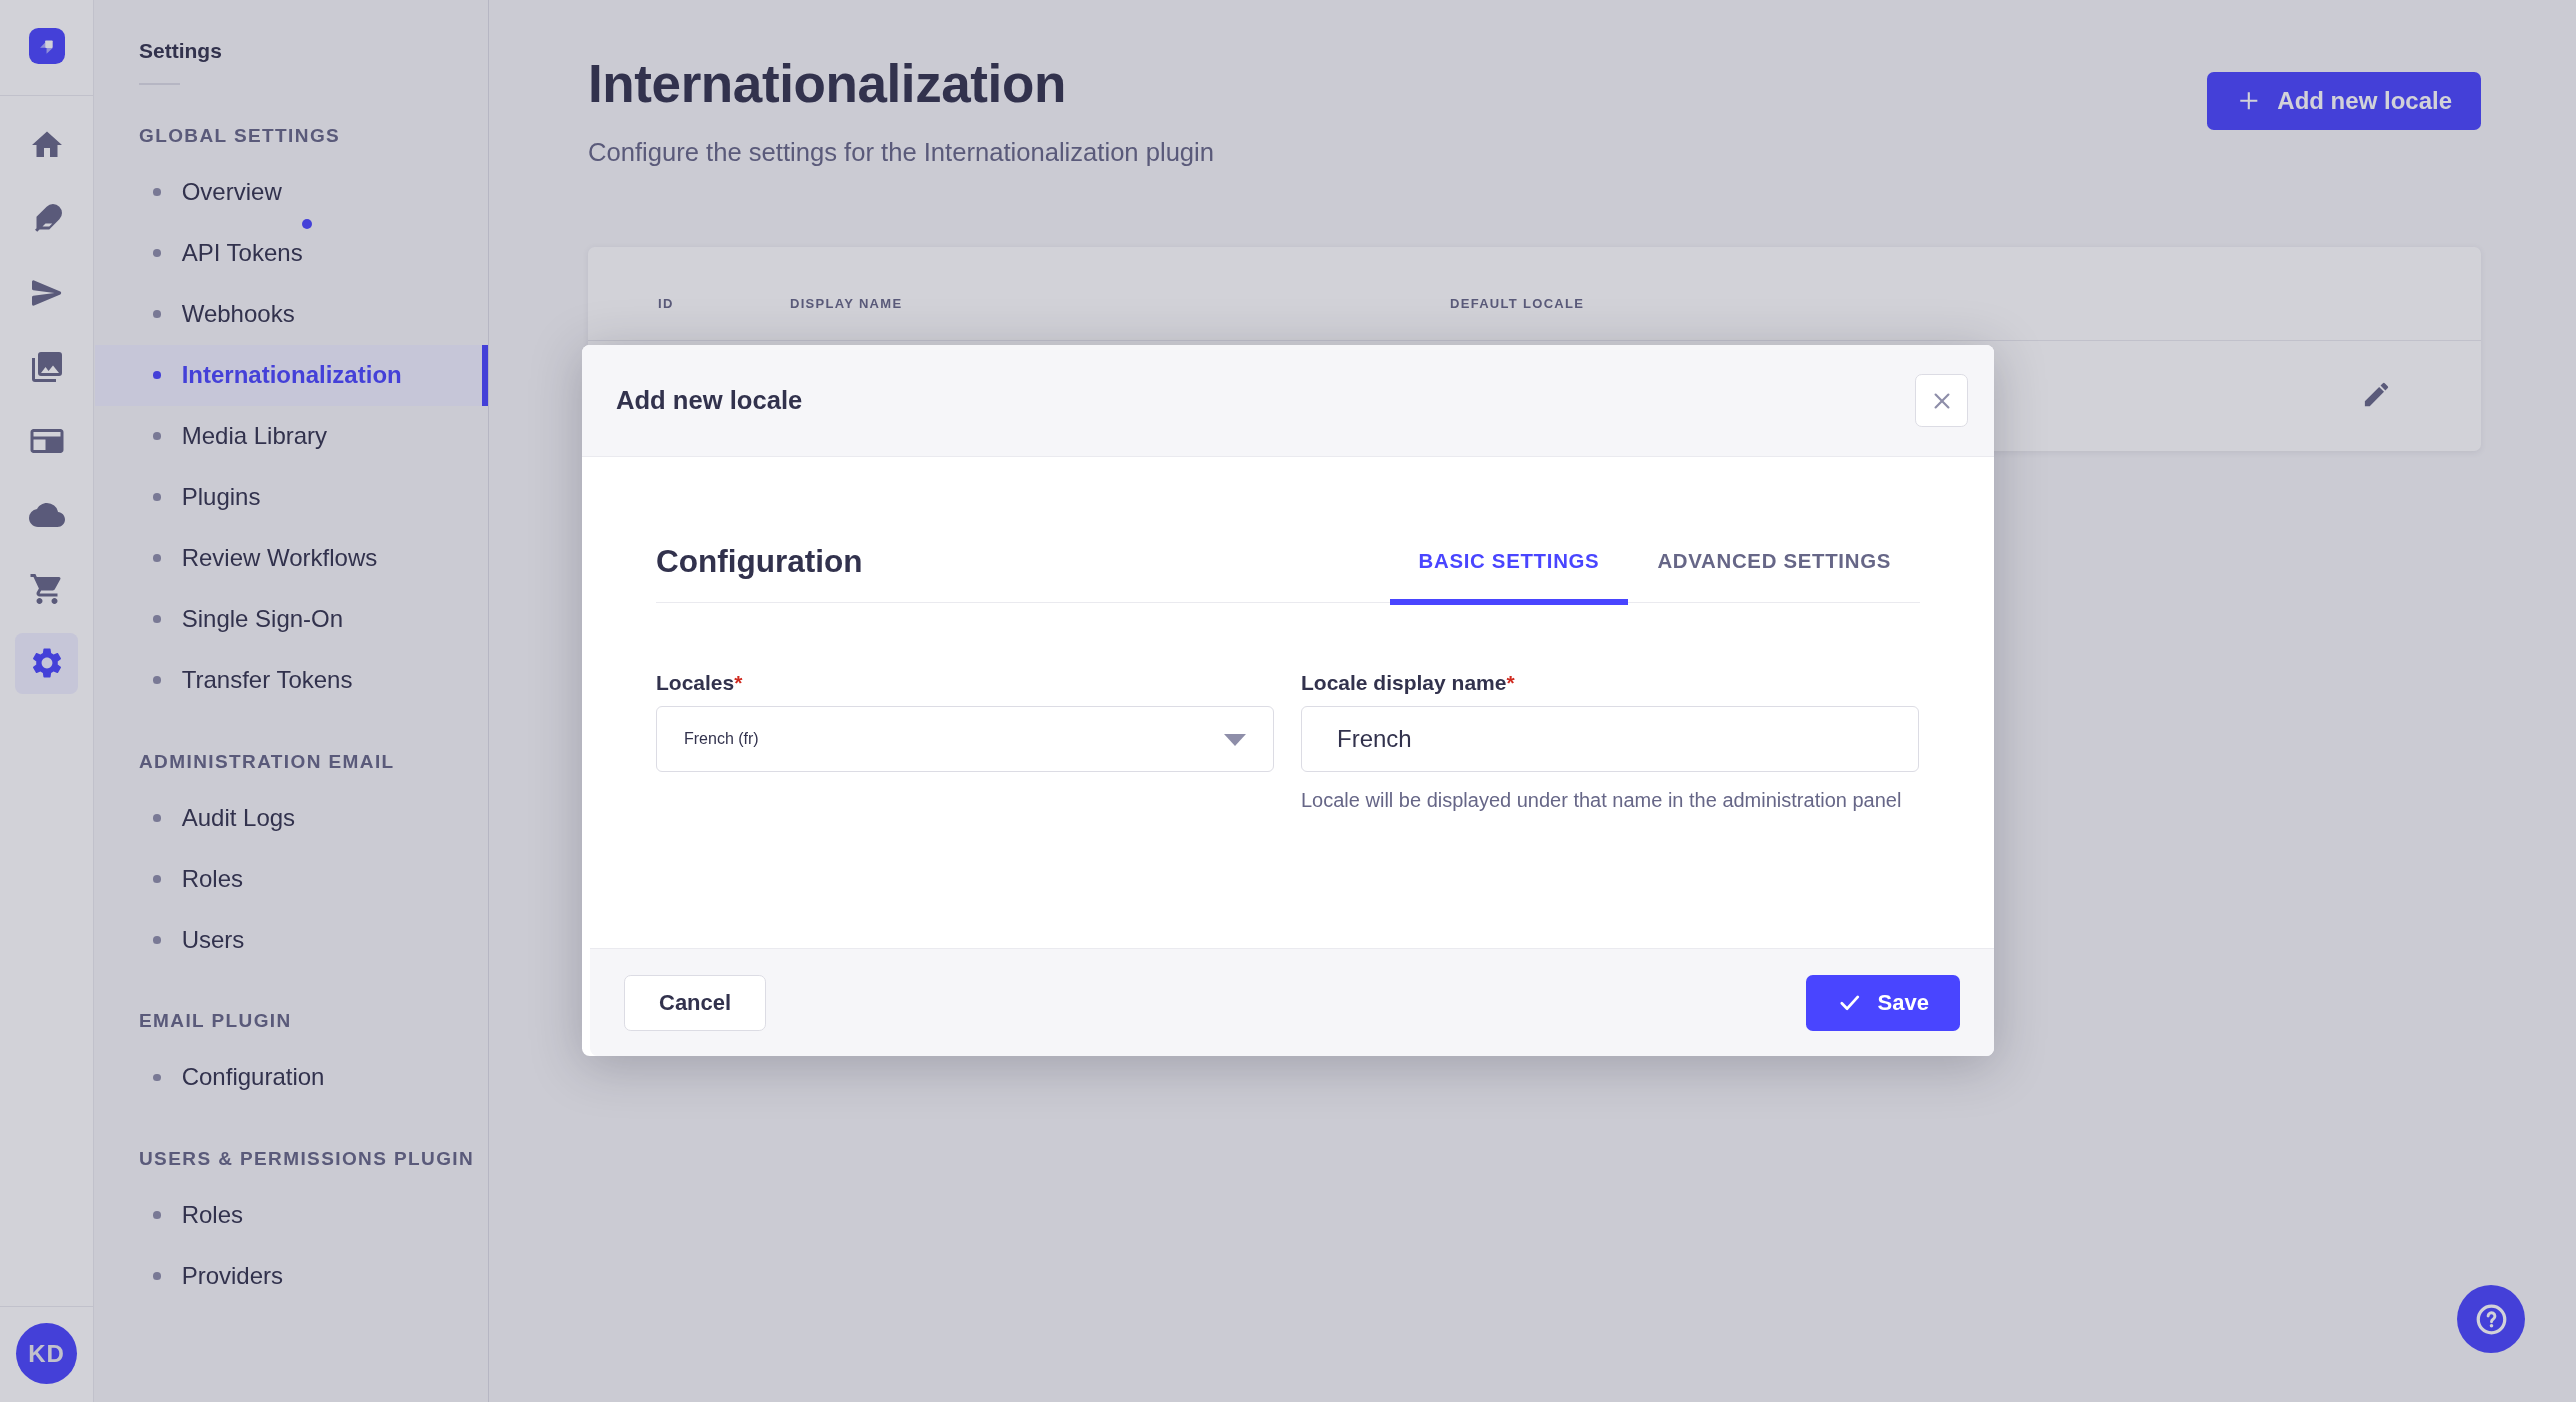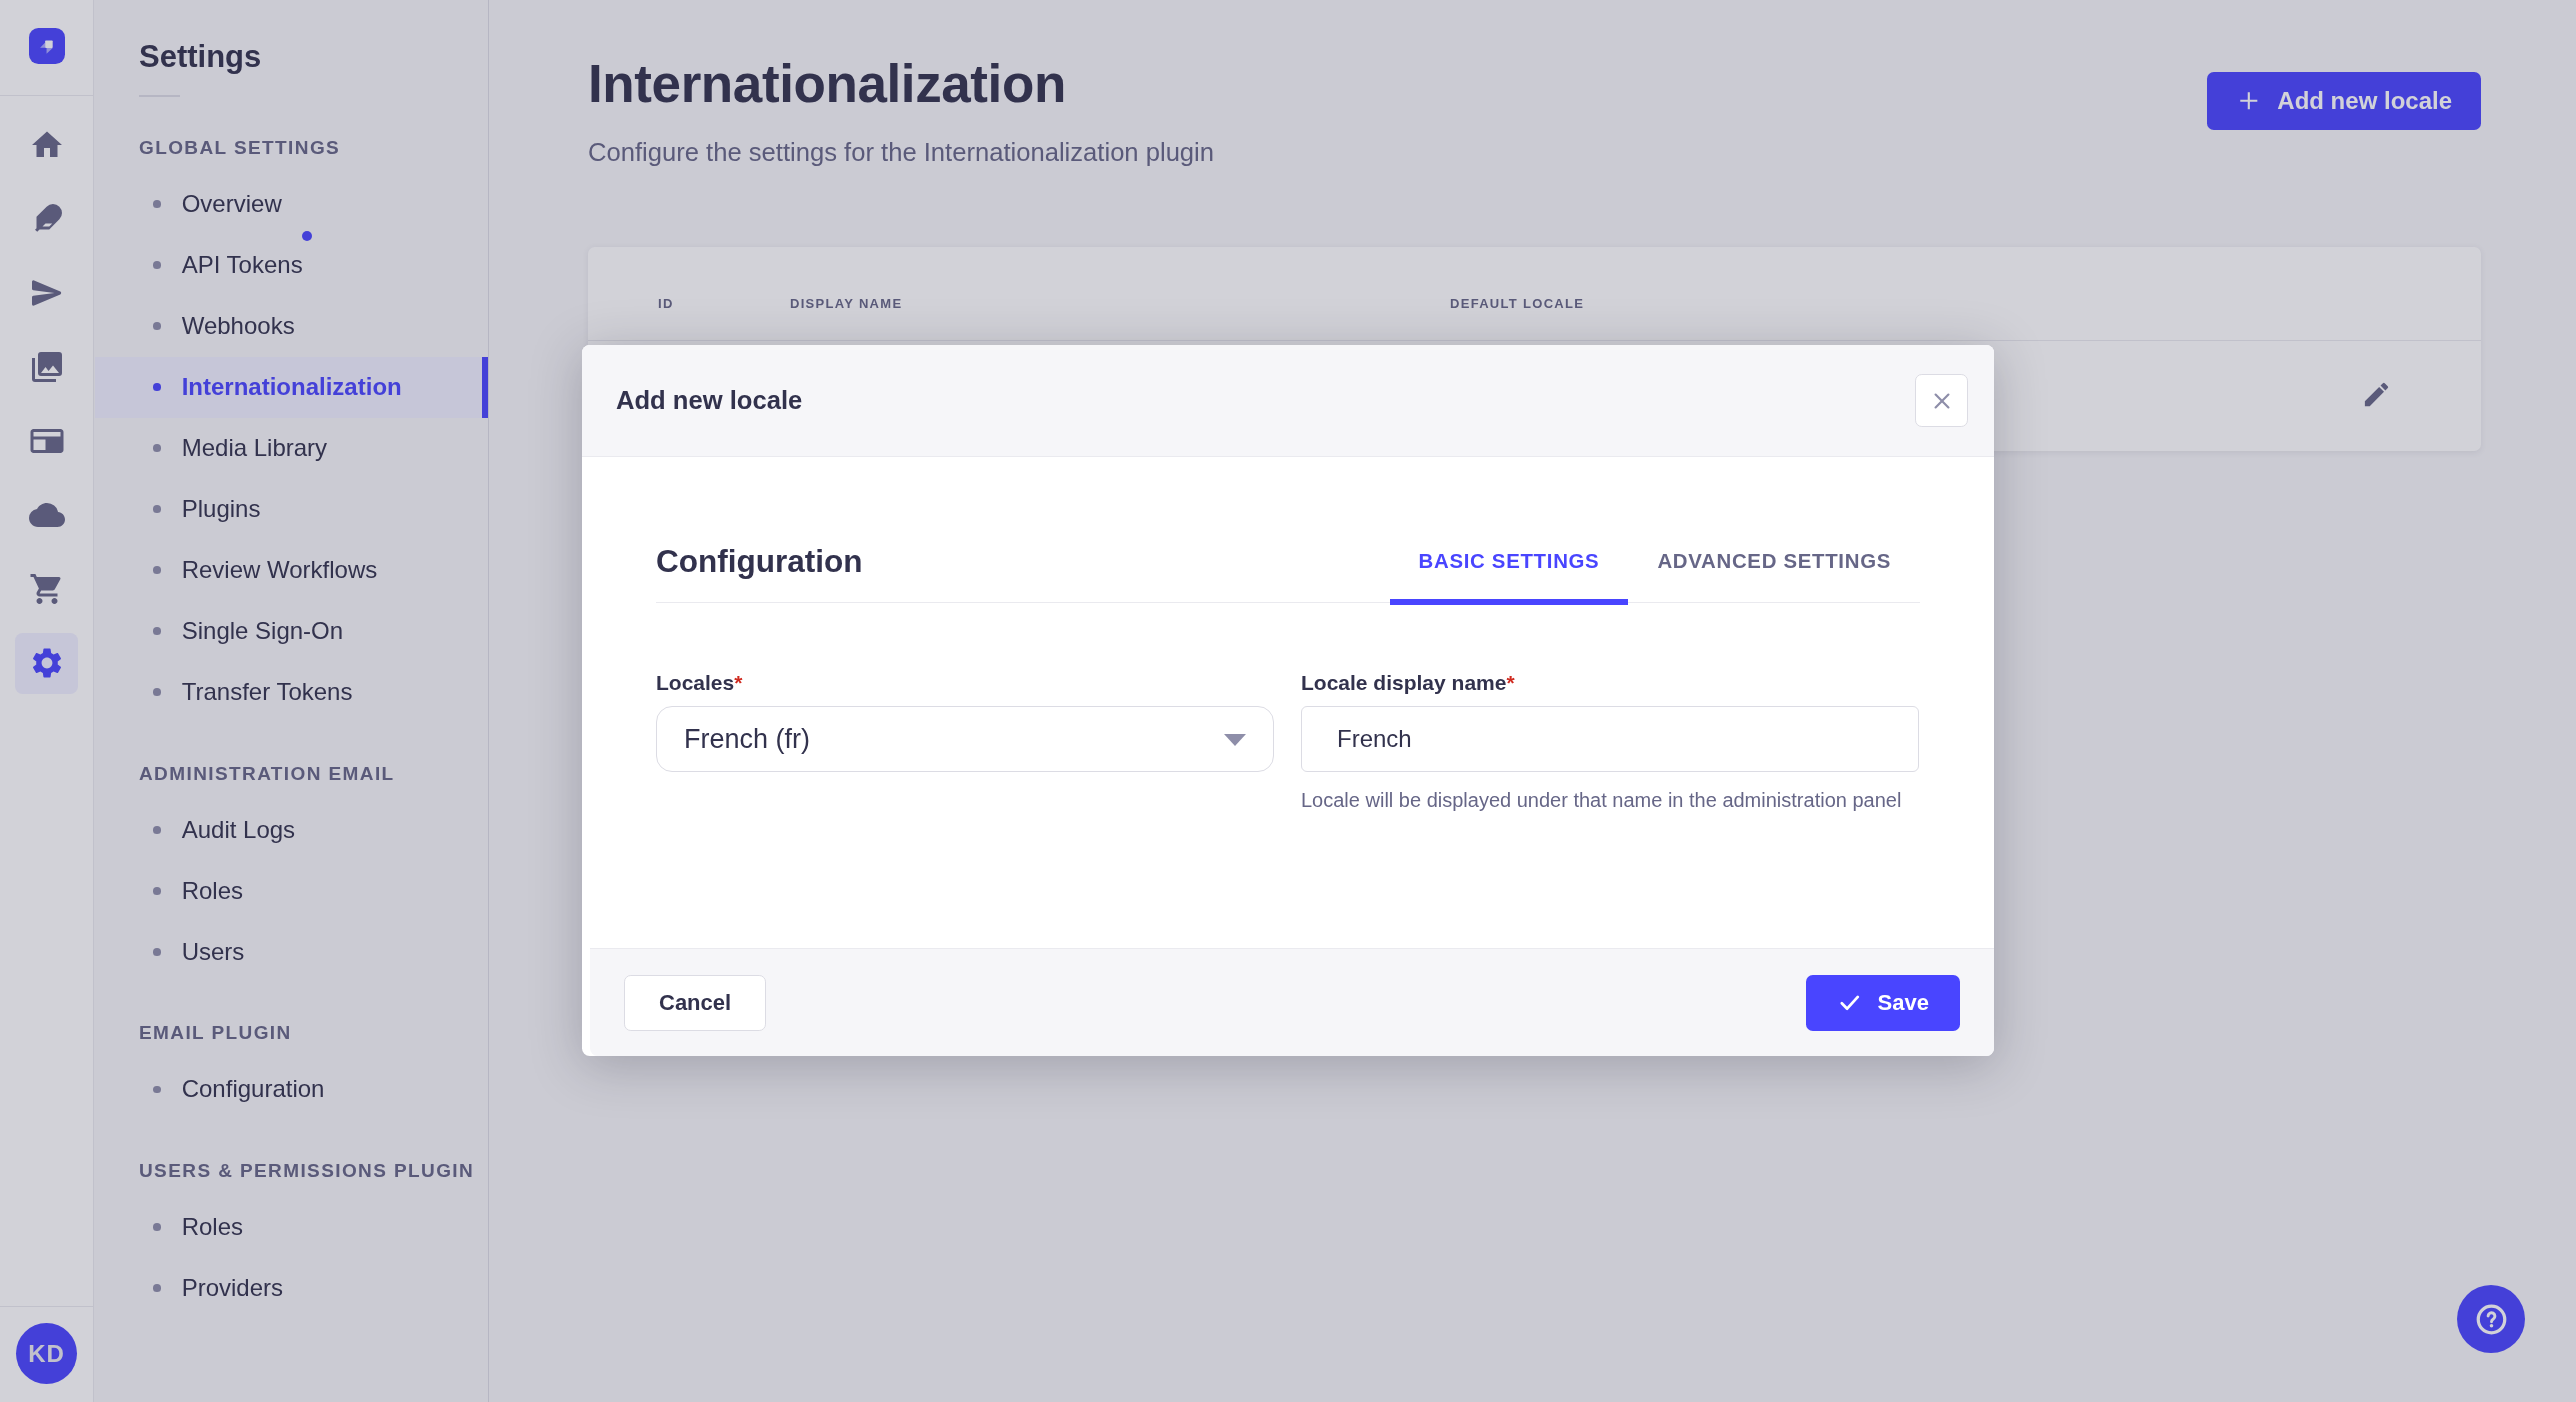--- a/index.html
+++ b/index.html
@@ -15,21 +15,21 @@
   .rail-item { height:74px; display:flex; align-items:center; justify-content:center; color:#666687; cursor:pointer; }
   .rail-item svg { width:36px; height:36px; }
   .rail-item.active { position:relative; color:var(--accent); }
   .rail-item.active .active-pill { position:absolute; left:15.3px; top:6.8px; width:63px; height:61px; background:var(--accent-soft); border-radius:7.7px; }
   .rail-item.active svg { position:relative; }
   .rail-bottom-divider { position:absolute; left:0; top:1306px; width:100%; height:0.9px; background:#eaeaef; }
   .avatar { position:absolute; left:16px; top:1323px; width:61px; height:61px; border-radius:50%; background:var(--accent); color:#eaeaef; font-size:24px; font-weight:700; display:flex; align-items:center; justify-content:center; letter-spacing:0.9px; cursor:pointer; }
 
   
   .subnav { position:absolute; left:95px; top:0; width:394px; height:100%; background:var(--page-bg); border-right:0.9px solid #dcdce4; z-index:2; }
-  .subnav-title { padding:39px 0 0 44px; font-size:31px; font-weight:700; color:var(--text); }
+  .subnav-title { padding:39px 0 0 44px; font-size:21px; font-weight:700; color:var(--text); }
   .subnav-title-divider { margin:20.4px 0 0 44px; width:41px; height:1.7px; background:#dcdce4; }
   .nav-section { margin-top:25.6px; }
   .nav-section-label { height:51px; display:flex; align-items:center; padding-left:44px; font-size:19px; font-weight:700; color:var(--text-muted); letter-spacing:1.4px; }
   .nav-item { position:relative; height:61px; display:flex; align-items:center; padding-left:58px; cursor:pointer; }
   .nav-bullet { width:7.7px; height:7.7px; border-radius:50%; background:#8e8ea9; margin-right:21px; flex:0 0 auto; }
   .nav-label { font-size:24px; color:var(--text); }
   .nav-item.active { background:var(--accent-soft); }
   .nav-item.active .nav-label { color:var(--accent); font-weight:600; }
   .nav-item.active .nav-bullet { background:var(--accent); }
   .nav-item.active .active-bar { position:absolute; right:0; top:0; width:6px; height:100%; background:var(--accent); }
@@ -62,21 +62,21 @@
   .config-heading { font-size:31.5px; font-weight:700; color:var(--text); padding-bottom:22px; }
   .tabs { display:flex; }
   .tab { position:relative; background:none; border:none; font-family:Liberation Sans, sans-serif; font-size:20.4px; font-weight:700; letter-spacing:0.7px; color:var(--text-muted); padding:0 29px 29px; cursor:pointer; }
   .tab.active { color:var(--accent); }
   .tab.active::after { content:""; position:absolute; left:0; right:0; bottom:-3.4px; height:6.8px; background:var(--accent); }
 
   .fields-row { display:flex; gap:27px; margin-top:68px; }
   .field { width:618px; }
   .field-label { font-size:21px; font-weight:600; color:var(--text); margin-bottom:11px; }
   .required-star { color:var(--required); }
-  .select-box { position:relative; height:66px; border:0.9px solid #dcdce4; border-radius:16px; background:#fff; display:flex; align-items:center; padding:0 27px; font-size:27px; color:var(--text); cursor:pointer; }
+  .select-box { position:relative; height:66px; border:0.9px solid #dcdce4; border-radius:6px; background:#fff; display:flex; align-items:center; padding:0 27px; font-size:16px; color:var(--text); cursor:pointer; }
   .select-caret { position:absolute; right:27px; top:27px; width:0; height:0; border-left:11px solid transparent; border-right:11px solid transparent; border-top:12.8px solid #8e8ea9; }
   .text-input { width:100%; height:66px; border:0.9px solid #dcdce4; border-radius:6px; background:#fff; padding:0 35px; font-size:24px; color:var(--text); font-family:inherit; outline:none; }
   .field-hint { margin-top:13.6px; max-width:635px; font-size:20px; line-height:29px; color:var(--text-muted); }
 
   .modal-footer { position:absolute; left:0; right:0; bottom:0; height:108px; background:var(--page-bg); border-top:0.9px solid #eaeaef; border-radius:0 0 7.7px 7.7px; display:flex; align-items:center; justify-content:space-between; padding:0 34px;margin-left:8px; }
   .cancel-btn { height:56px; padding:0 34px; background:#fff; border:0.9px solid #dcdce4; border-radius:6.8px; font-family:inherit; font-size:22px; font-weight:600; color:var(--text); cursor:pointer; }
   .save-btn { height:56px; padding:0 31px; background:var(--accent); border:none; border-radius:6.8px; display:flex; align-items:center; gap:15.3px; font-family:inherit; font-size:22px; font-weight:600; color:#fff; cursor:pointer; }
   .save-btn svg { width:25.6px; height:25.6px; }
 
   

